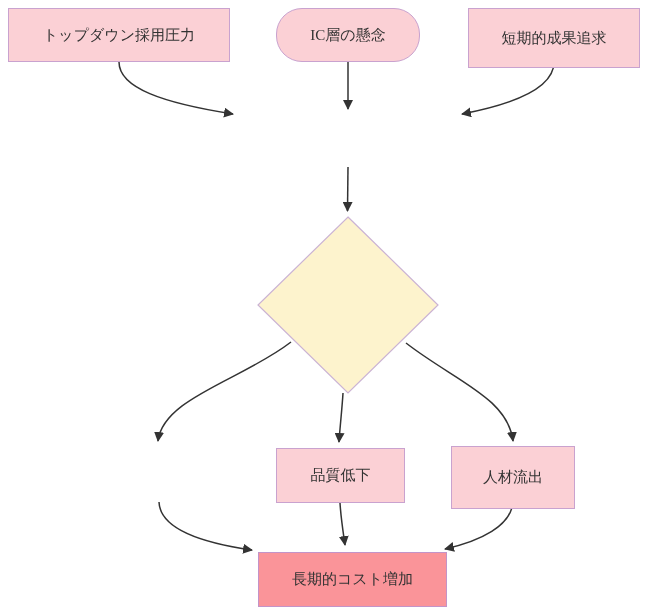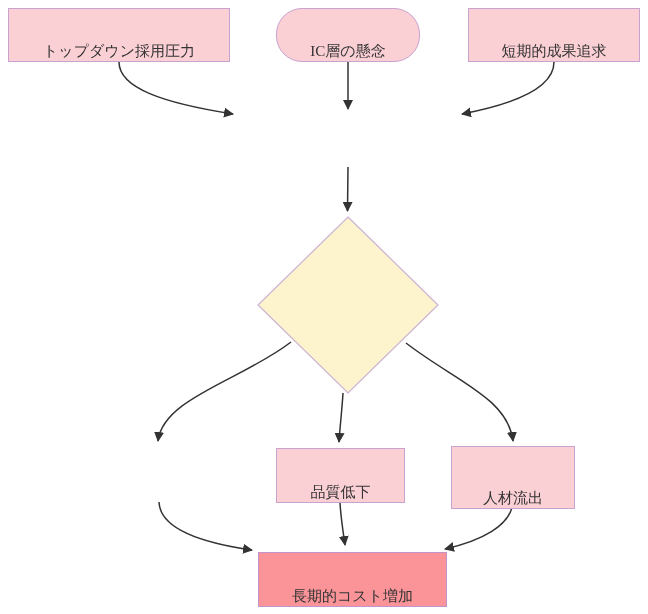--- a/index.html
+++ b/index.html
@@ -24,34 +24,34 @@
     height: 614px;
   }
   .edges-layer path.edge {
     fill: none;
     stroke: #333333;
     stroke-width: 1.5px;
   }
   .node {
     position: absolute;
     display: flex;
-    align-items: flex-end;
+    align-items: center;
     justify-content: center;
     text-align: center;
     font-size: 15px;
     line-height: 1.25;
     box-sizing: border-box;
   }
   .node.rect {
     border: 1.2px solid #c9a2cf;
     background: #fbd0d5;
   }
   .node-topdown      { left: 8px;   top: 8px;   width: 222px; height: 54px; }
   .node-ic-concern   { left: 276px; top: 8px;   width: 144px; height: 54px; border-radius: 26px; }
-  .node-short-term   { left: 468px; top: 8px;   width: 172px; height: 54px; }
+  .node-short-term   { left: 468px; top: 8px;   width: 172px; height: 60px; }
   .node-misalignment {
     left: 238px; top: 111px; width: 220px; height: 56px;
     background: #ececff;
     border: 1.2px solid #9370db;
   }
   .node-divergence-label {
     left: 268px; top: 290px; width: 160px; height: 30px;
     background: transparent;
     border: none;
   }

